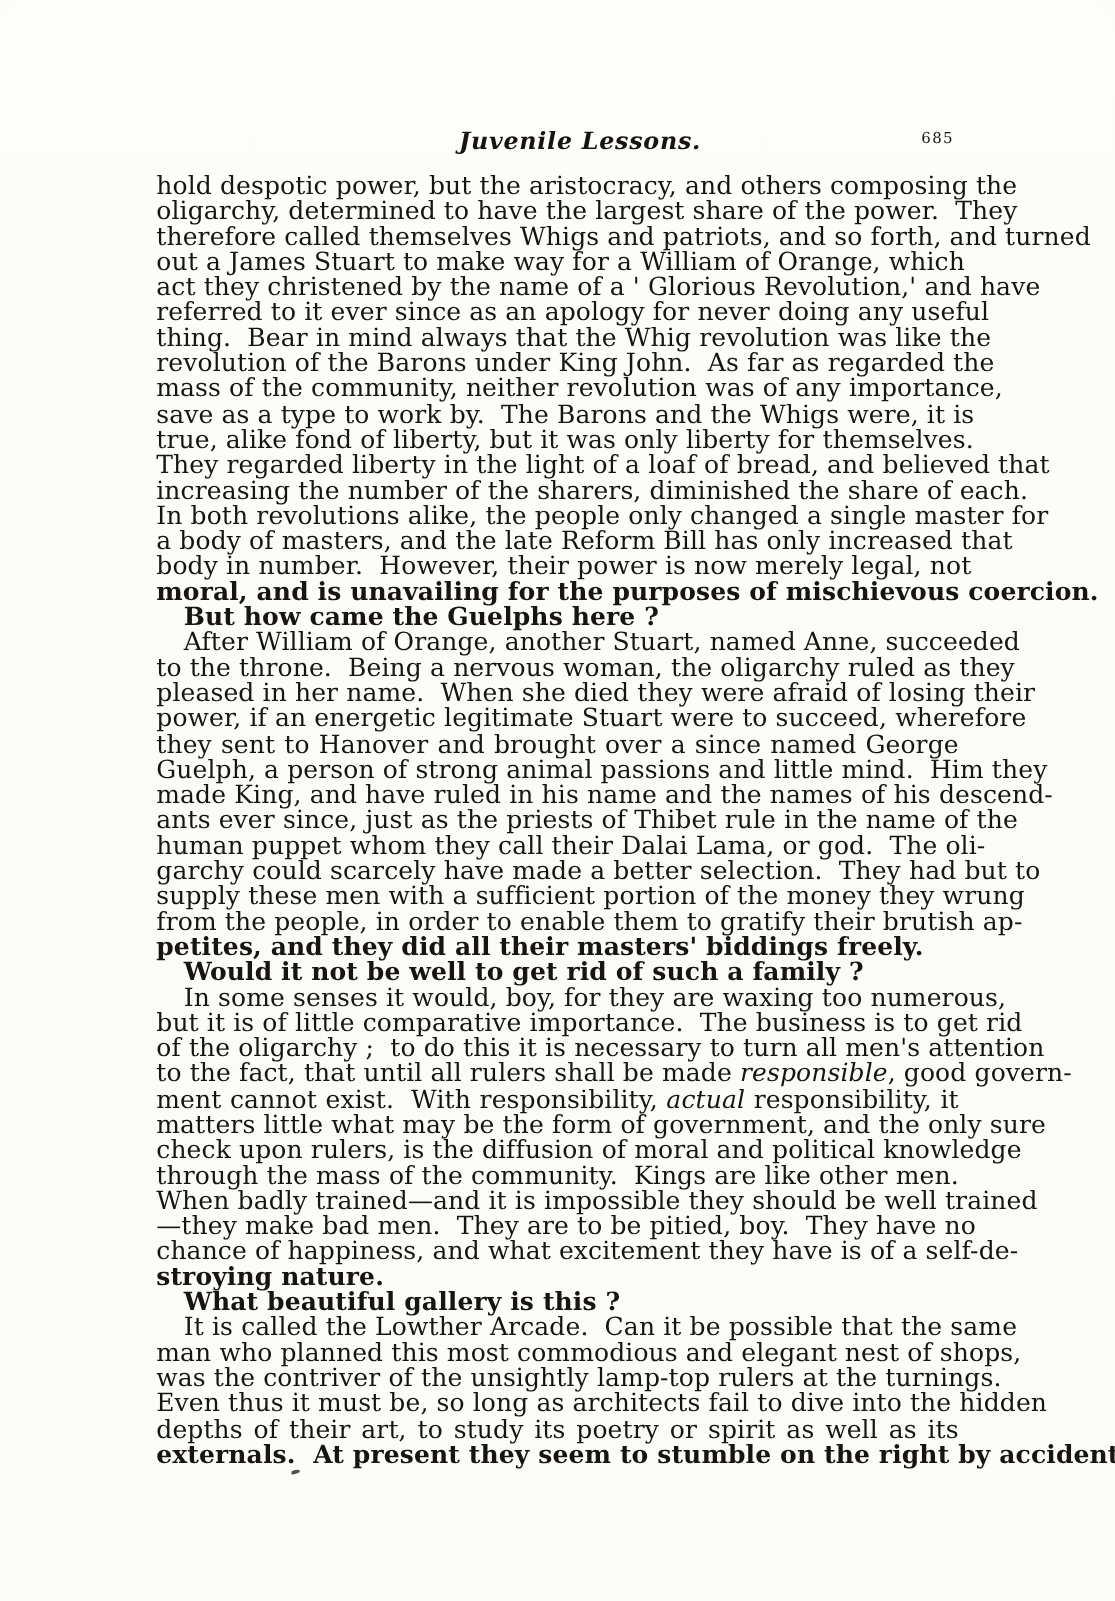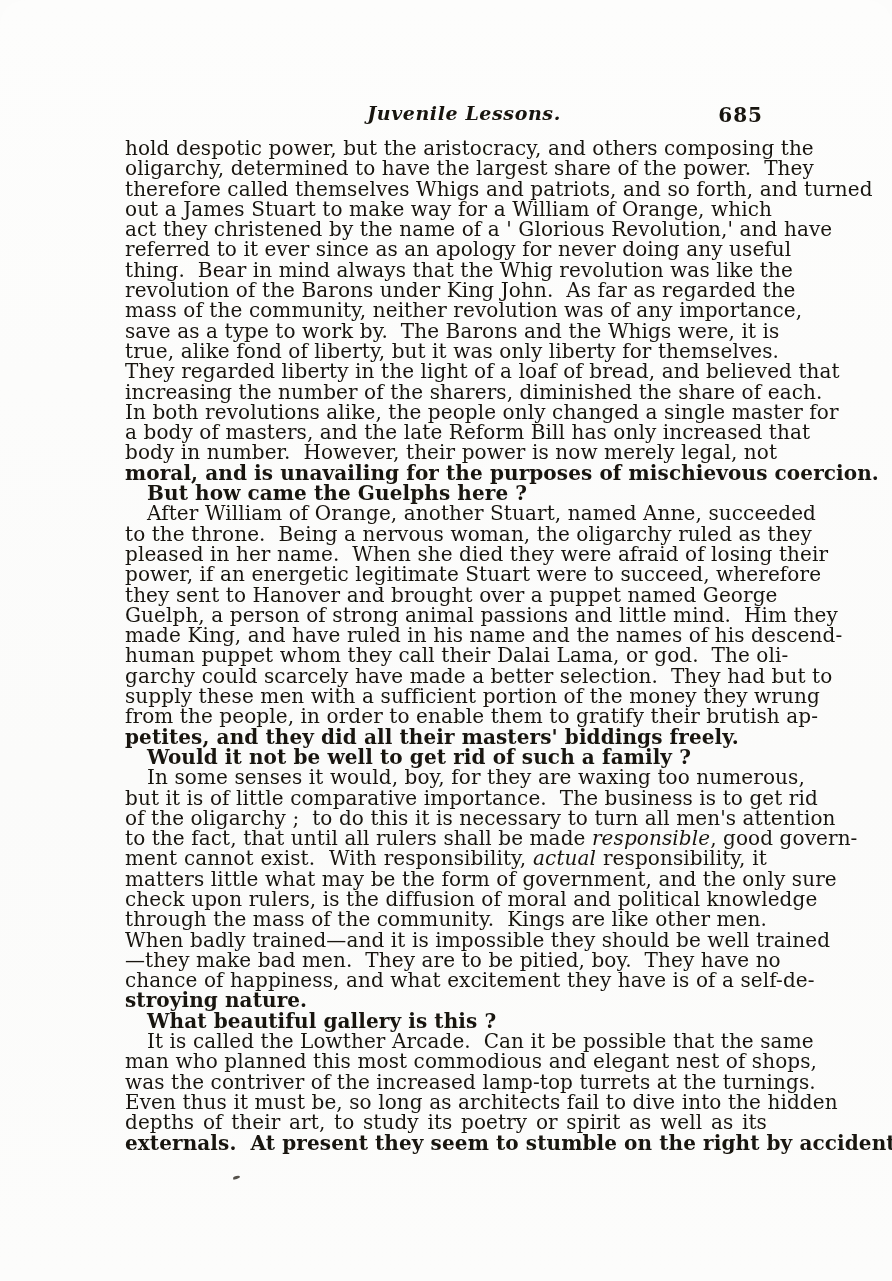--- a/index.html
+++ b/index.html
@@ -42,22 +42,22 @@
     font-style: italic;
     font-weight: bold;
     font-size: 19px;
     letter-spacing: 0.6px;
     transform: translateX(18px);
   }
   .running-page-number {
     position: absolute;
     right: 4px;
     top: 1px;
-    font-size: 20px;
-    font-weight: bold;
+    font-size: 12px;
+    font-weight: normal;
     letter-spacing: 1px;
   }
   .page-body {
     width: 642px;
   }
   .paragraph {
     margin: 0;
     padding: 0;
   }
   .text-line {
@@ -122,23 +122,24 @@
           <div class="text-line last">moral, and is unavailing for the purposes of mischievous coercion.</div>
         </div>
         <div class="paragraph">
           <div class="text-line indent last">But how came the Guelphs here ?</div>
         </div>
         <div class="paragraph">
           <div class="text-line indent">After William of Orange, another Stuart, named Anne, succeeded</div>
           <div class="text-line">to the throne.&nbsp; Being a nervous woman, the oligarchy ruled as they</div>
           <div class="text-line">pleased in her name.&nbsp; When she died they were afraid of losing their</div>
           <div class="text-line">power, if an energetic legitimate Stuart were to succeed, wherefore</div>
-          <div class="text-line">they sent to Hanover and brought over a puppet named George</div>
+          <div class="text-line">they sent to Hanover and brought over a since named George</div>
           <div class="text-line">Guelph, a person of strong animal passions and little mind.&nbsp; Him they</div>
           <div class="text-line">made King, and have ruled in his name and the names of his descend-</div>
+          <div class="text-line">ants ever since, just as the priests of Thibet rule in the name of the</div>
           <div class="text-line">human puppet whom they call their Dalai Lama, or god.&nbsp; The oli-</div>
           <div class="text-line">garchy could scarcely have made a better selection.&nbsp; They had but to</div>
           <div class="text-line">supply these men with a sufficient portion of the money they wrung</div>
           <div class="text-line">from the people, in order to enable them to gratify their brutish ap-</div>
           <div class="text-line last">petites, and they did all their masters' biddings freely.</div>
         </div>
         <div class="paragraph">
           <div class="text-line indent last">Would it not be well to get rid of such a family ?</div>
         </div>
         <div class="paragraph">
@@ -154,21 +155,21 @@
           <div class="text-line">—they make bad men.&nbsp; They are to be pitied, boy.&nbsp; They have no</div>
           <div class="text-line">chance of happiness, and what excitement they have is of a self-de-</div>
           <div class="text-line last">stroying nature.</div>
         </div>
         <div class="paragraph">
           <div class="text-line indent last">What beautiful gallery is this ?</div>
         </div>
         <div class="paragraph">
           <div class="text-line indent">It is called the Lowther Arcade.&nbsp; Can it be possible that the same</div>
           <div class="text-line">man who planned this most commodious and elegant nest of shops,</div>
-          <div class="text-line">was the contriver of the increased lamp-top turrets at the turnings.</div>
+          <div class="text-line">was the contriver of the unsightly lamp-top rulers at the turnings.</div>
           <div class="text-line">Even thus it must be, so long as architects fail to dive into the hidden</div>
           <div class="text-line">depths of their art, to study its poetry or spirit as well as its</div>
           <div class="text-line last">externals.&nbsp; At present they seem to stumble on the right by accident.</div>
         </div>
       </div>
   </div>
   <div class="ink-speck"></div>
 </div>
 
 </body></html>

